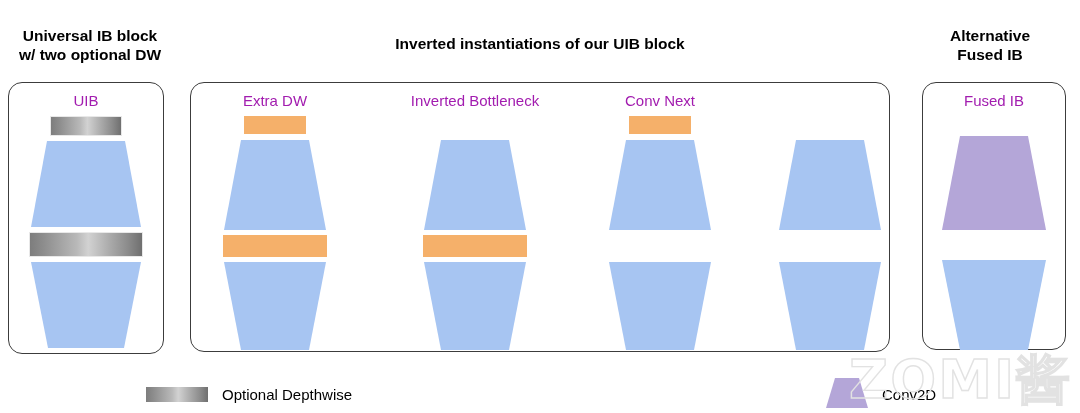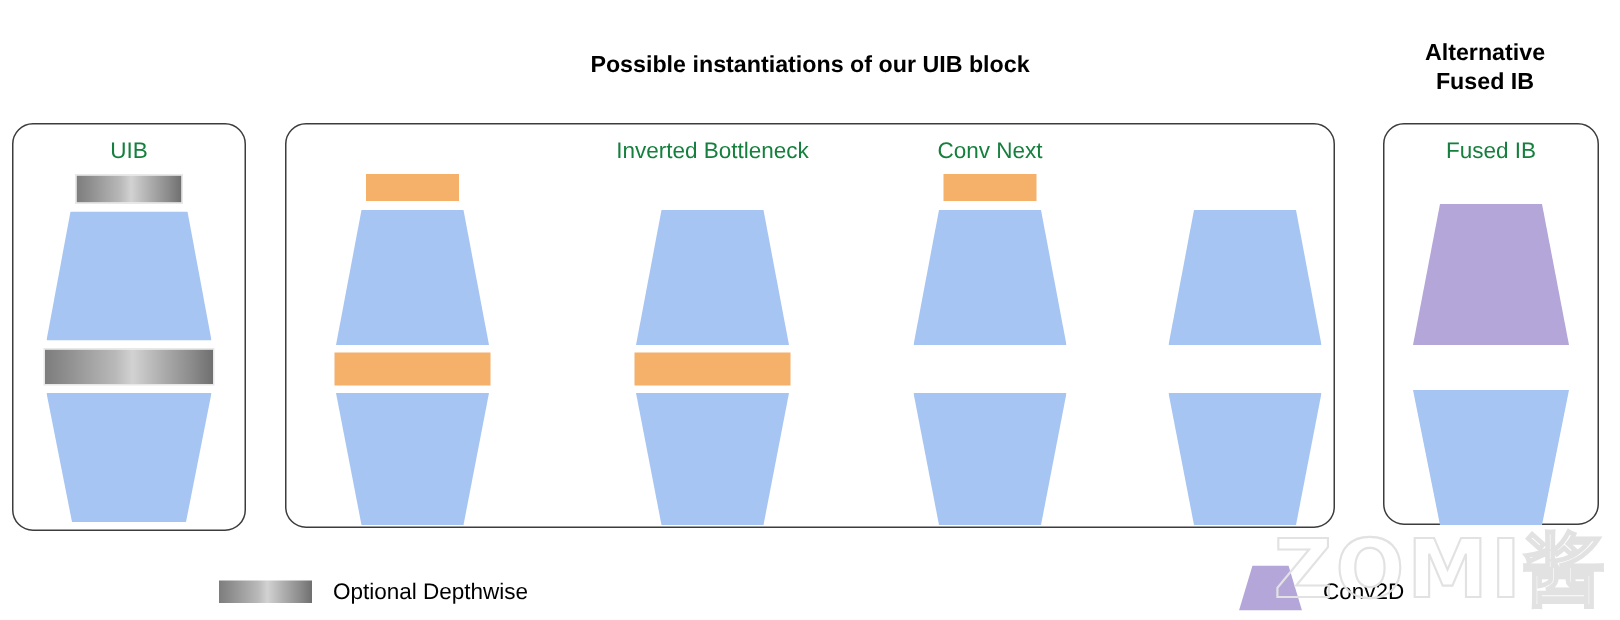--- a/index.html
+++ b/index.html
@@ -56,21 +56,21 @@
     height: 272px;
   }
   .block-title {
     position: absolute;
     top: 10px;
     left: 0;
     width: 100%;
     text-align: center;
     font-size: 15px;
     line-height: 18px;
-    color: #15803d;
+    color: #a21caf;
   }
   .shape-stack {
     position: absolute;
     top: 34px;
     left: 0;
     width: 100%;
     height: 232px;
   }
 
   
@@ -157,22 +157,24 @@
     user-select: none;
     white-space: nowrap;
     font-family: "DejaVu Sans", sans-serif;
   }
 </style>
 </head>
 <body>
 
 <div class="canvas">
 
-
-  <div class="section-heading" id="heading-middle">Possible instantiations of our UIB block</div>
+  <div class="section-heading" id="heading-left">Universal IB block
+w/ two optional DW</div>
+
+  <div class="section-heading" id="heading-middle">Inverted instantiations of our UIB block</div>
 
   <div class="section-heading" id="heading-right">Alternative
 Fused IB</div>
 
   <div class="panel" id="panel-uib"></div>
   <div class="panel" id="panel-middle"></div>
   <div class="panel" id="panel-fused-ib"></div>
 
   <div class="block-col" id="col-uib" style="left:8px; width:156px;">
     <div class="block-title">UIB</div>
@@ -186,20 +188,21 @@
       <div class="gray-bar" style="top:116px; width:114px; height:25px;"></div>
       <div class="shape" style="top:146px;">
         <svg width="110" height="86" viewBox="0 0 110 86">
           <polygon points="0,0 110,0 93,86 17,86" fill="#a7c5f2"></polygon>
         </svg>
       </div>
     </div>
   </div>
 
   <div class="block-col" id="col-extra-dw" style="left:205px; width:140px;">
+    <div class="block-title">Extra DW</div>
     <div class="shape-stack">
       <div class="orange-bar" style="top:0px; width:62px; height:18px; background:#f5b06a;"></div>
       <div class="shape" style="top:24px;">
         <svg width="102" height="90" viewBox="0 0 102 90">
           <polygon points="17,0 85,0 102,90 0,90" fill="#a7c5f2"></polygon>
         </svg>
       </div>
       <div class="orange-bar" style="top:119px; width:104px; height:22px; background:#f5b06a;"></div>
       <div class="shape" style="top:146px;">
         <svg width="102" height="88" viewBox="0 0 102 88">

